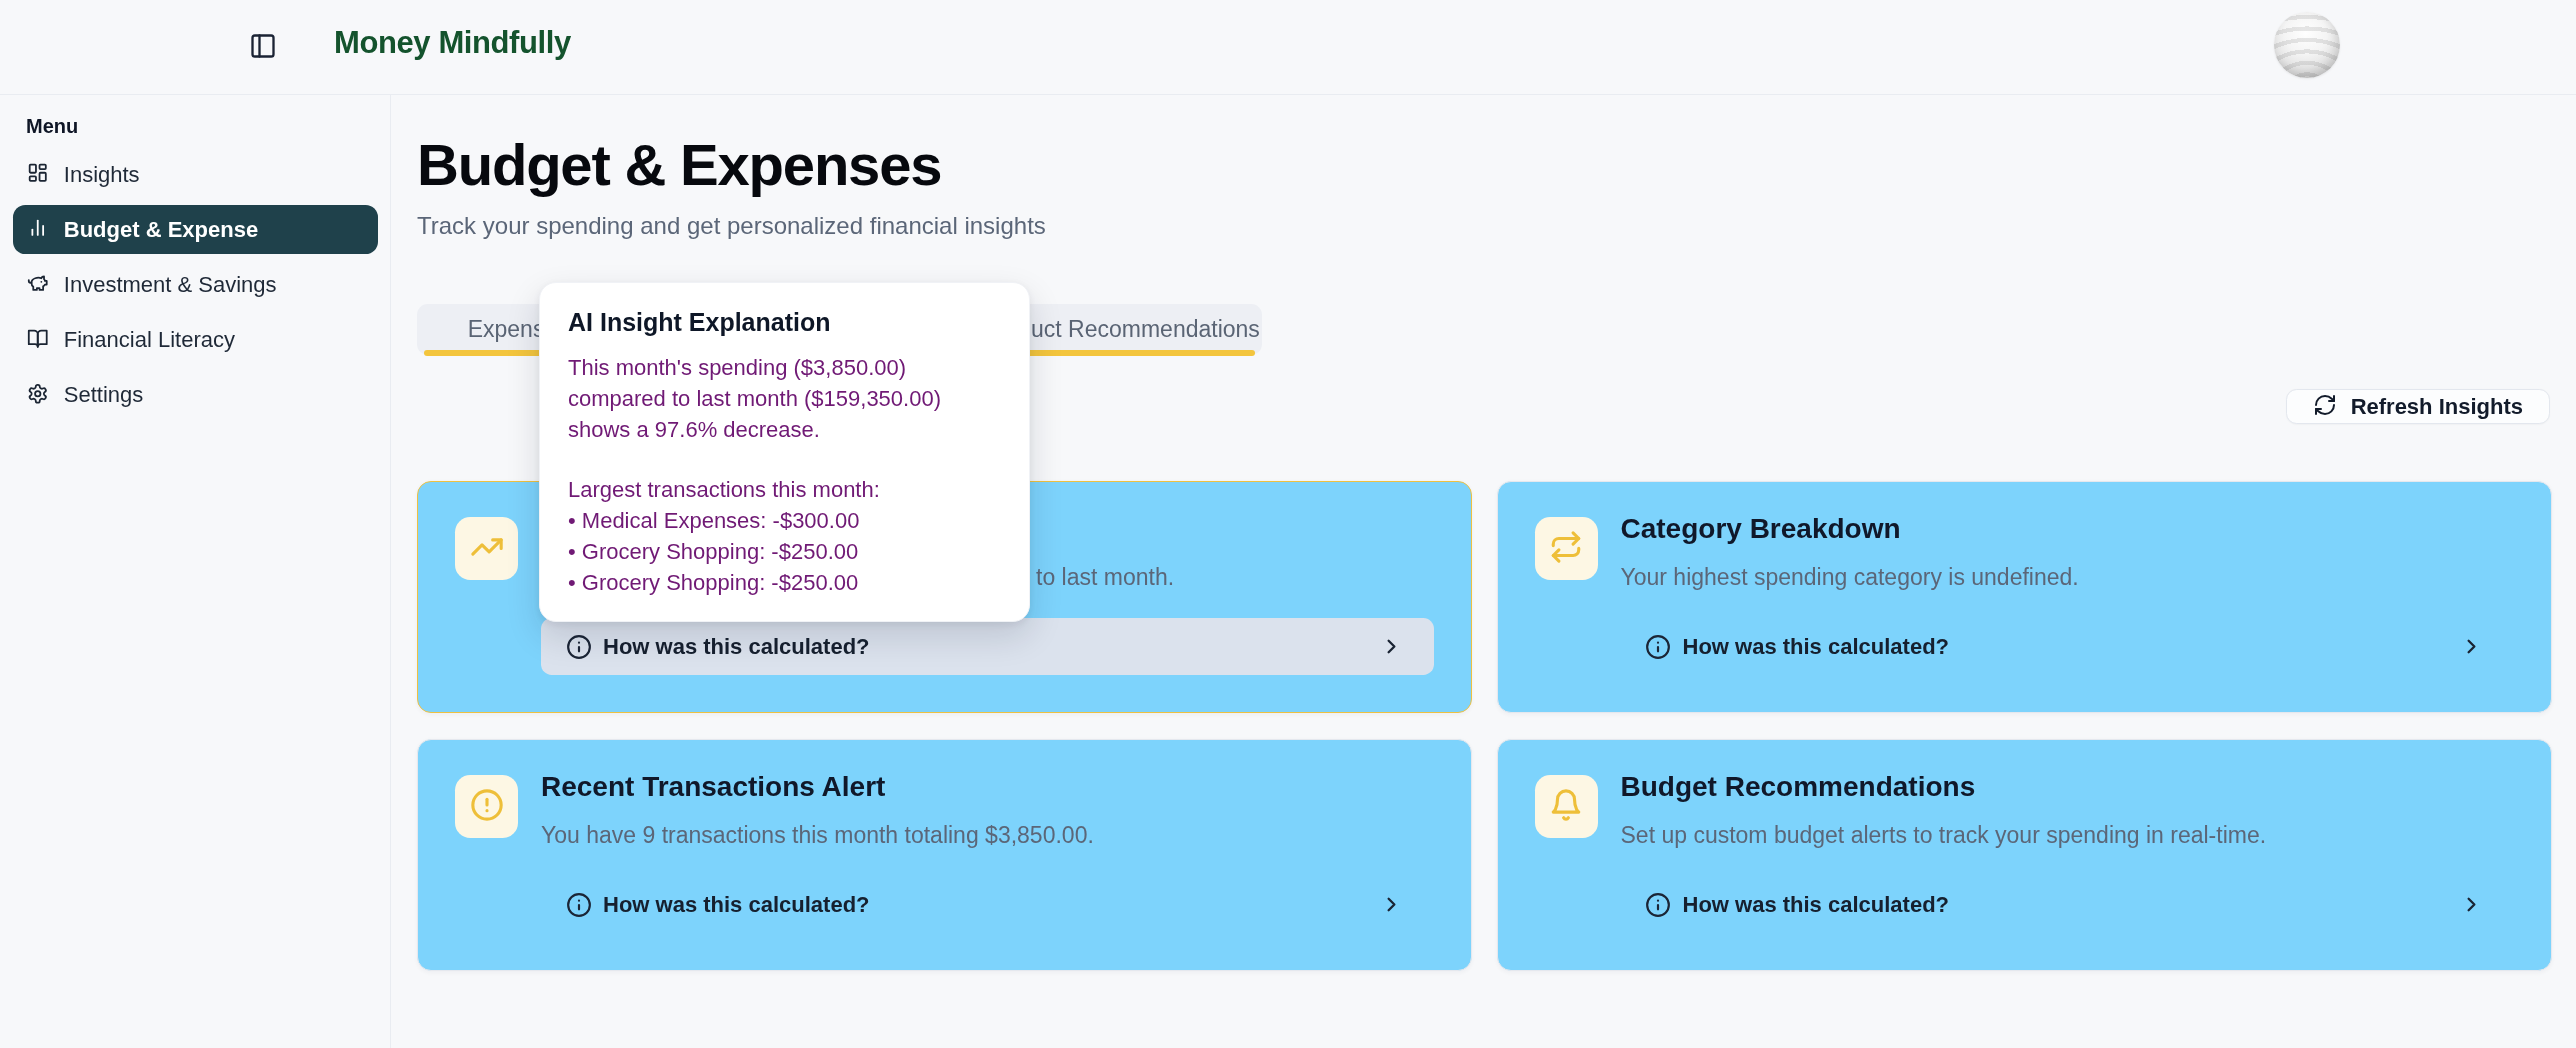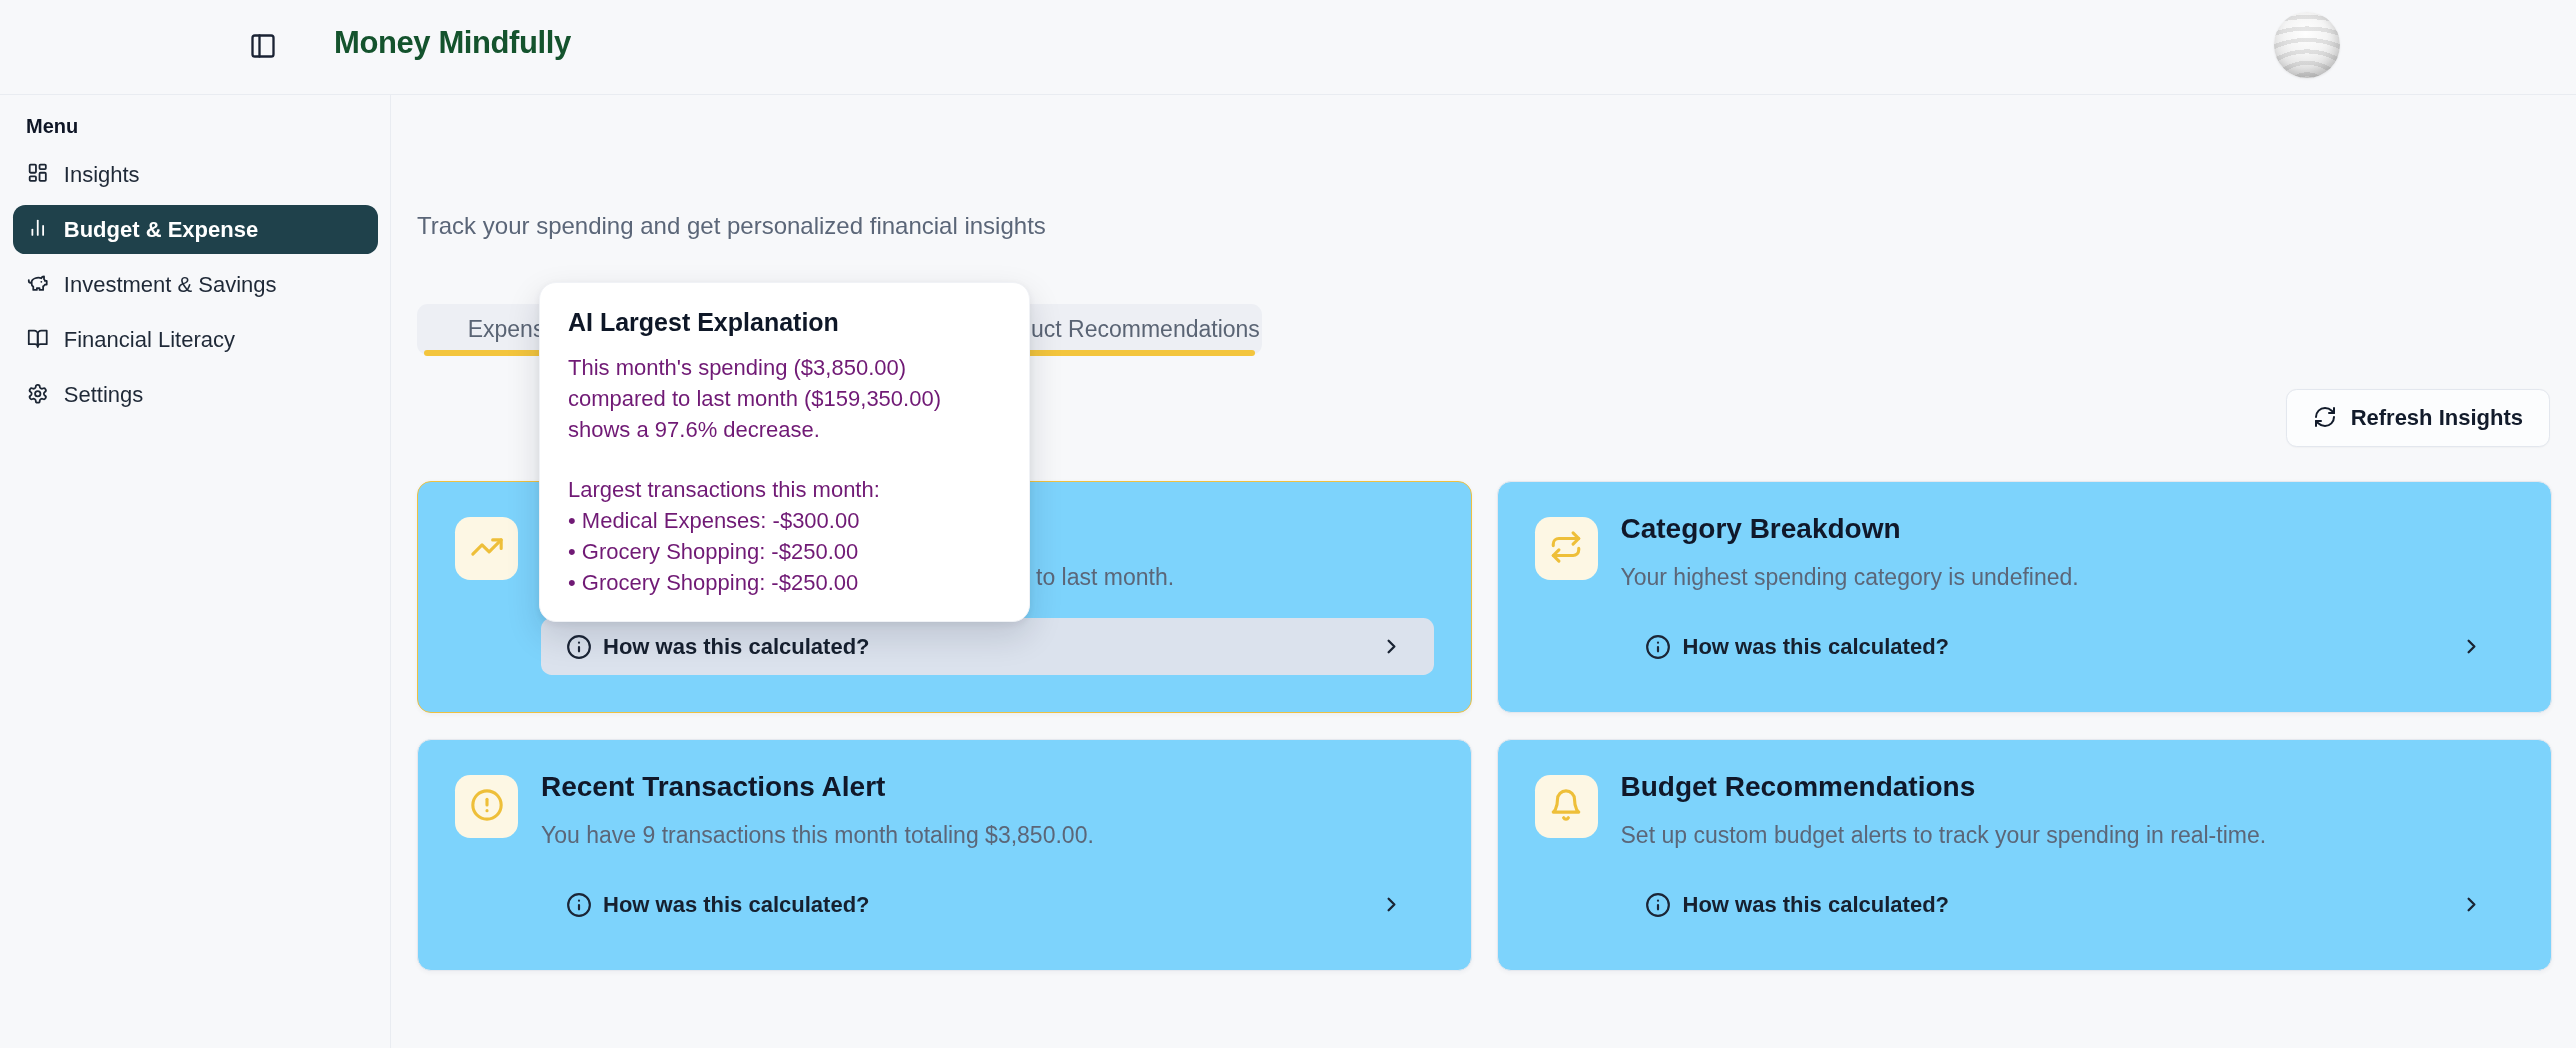--- a/index.html
+++ b/index.html
@@ -72,21 +72,21 @@
     text-align:center; font-size:23px; font-weight:500; color:#5a6474;
     background:none; border:none; cursor:pointer; font-family:inherit; white-space:nowrap;
   }
   .tabs-underline {
     position:absolute; left:7px; right:7px; bottom:-0.8px; height:5.4px;
     border-radius:3.1px; background:#f3c53d;
   }
 
   
   .refresh-btn {
-    position:absolute; right:26px; top:294px; height:58px; padding:0 26px;
+    position:absolute; right:26px; top:294px; height:35px; padding:0 26px;
     display:flex; align-items:center; gap:14px;
     background:#fcfdfe; border:1.5px solid #e3e7ee; border-radius:10.7px; cursor:pointer;
     font-family:inherit; box-shadow:0 0.8px 1.5px rgba(15,23,42,0.03);
   }
   .refresh-btn svg { width:24px; height:24px; color:#121b2b; }
   .refresh-btn .lbl { font-size:22px; font-weight:600; color:#121b2b; white-space:nowrap; }
 
   
   .cards {
     position:absolute; left:26px; top:386px; width:2134px;
@@ -209,20 +209,21 @@
             </svg>
         </span>
         <span class="lbl">Settings</span>
       </div>
 
     </div>
   </div>
 
   <div class="main">
 
+    <h1 class="page-title">Budget &amp; Expenses</h1>
     <div class="page-subtitle">Track your spending and get personalized financial insights</div>
 
     <div class="tabs">
       <button class="tab" style="grid-column:1">Expense Analysis</button>
       <button class="tab" style="grid-column:3">Product Recommendations</button>
       <div class="tabs-underline"></div>
     </div>
 
     <button class="refresh-btn">
       <span>
@@ -348,21 +349,21 @@
             <svg viewBox="0 0 24 24" fill="none" stroke="currentColor" stroke-width="2.4" stroke-linecap="round" stroke-linejoin="round">
                 <path d="m9 18 6-6-6-6"></path>
               </svg>
           </span>
         </button>
       </div>
 
     </div>
 
     <div class="popover">
-      <div class="popover-title">AI Largest Explanation</div>
+      <div class="popover-title">AI Insight Explanation</div>
       <div class="popover-body">
         <div>This month's spending ($3,850.00) compared to last month ($159,350.00) shows a 97.6% decrease.</div>
         <div class="para2">Largest transactions this month:</div>
         <div>• Medical Expenses: -$300.00</div>
         <div>• Grocery Shopping: -$250.00</div>
         <div>• Grocery Shopping: -$250.00</div>
       </div>
     </div>
 
   </div>

